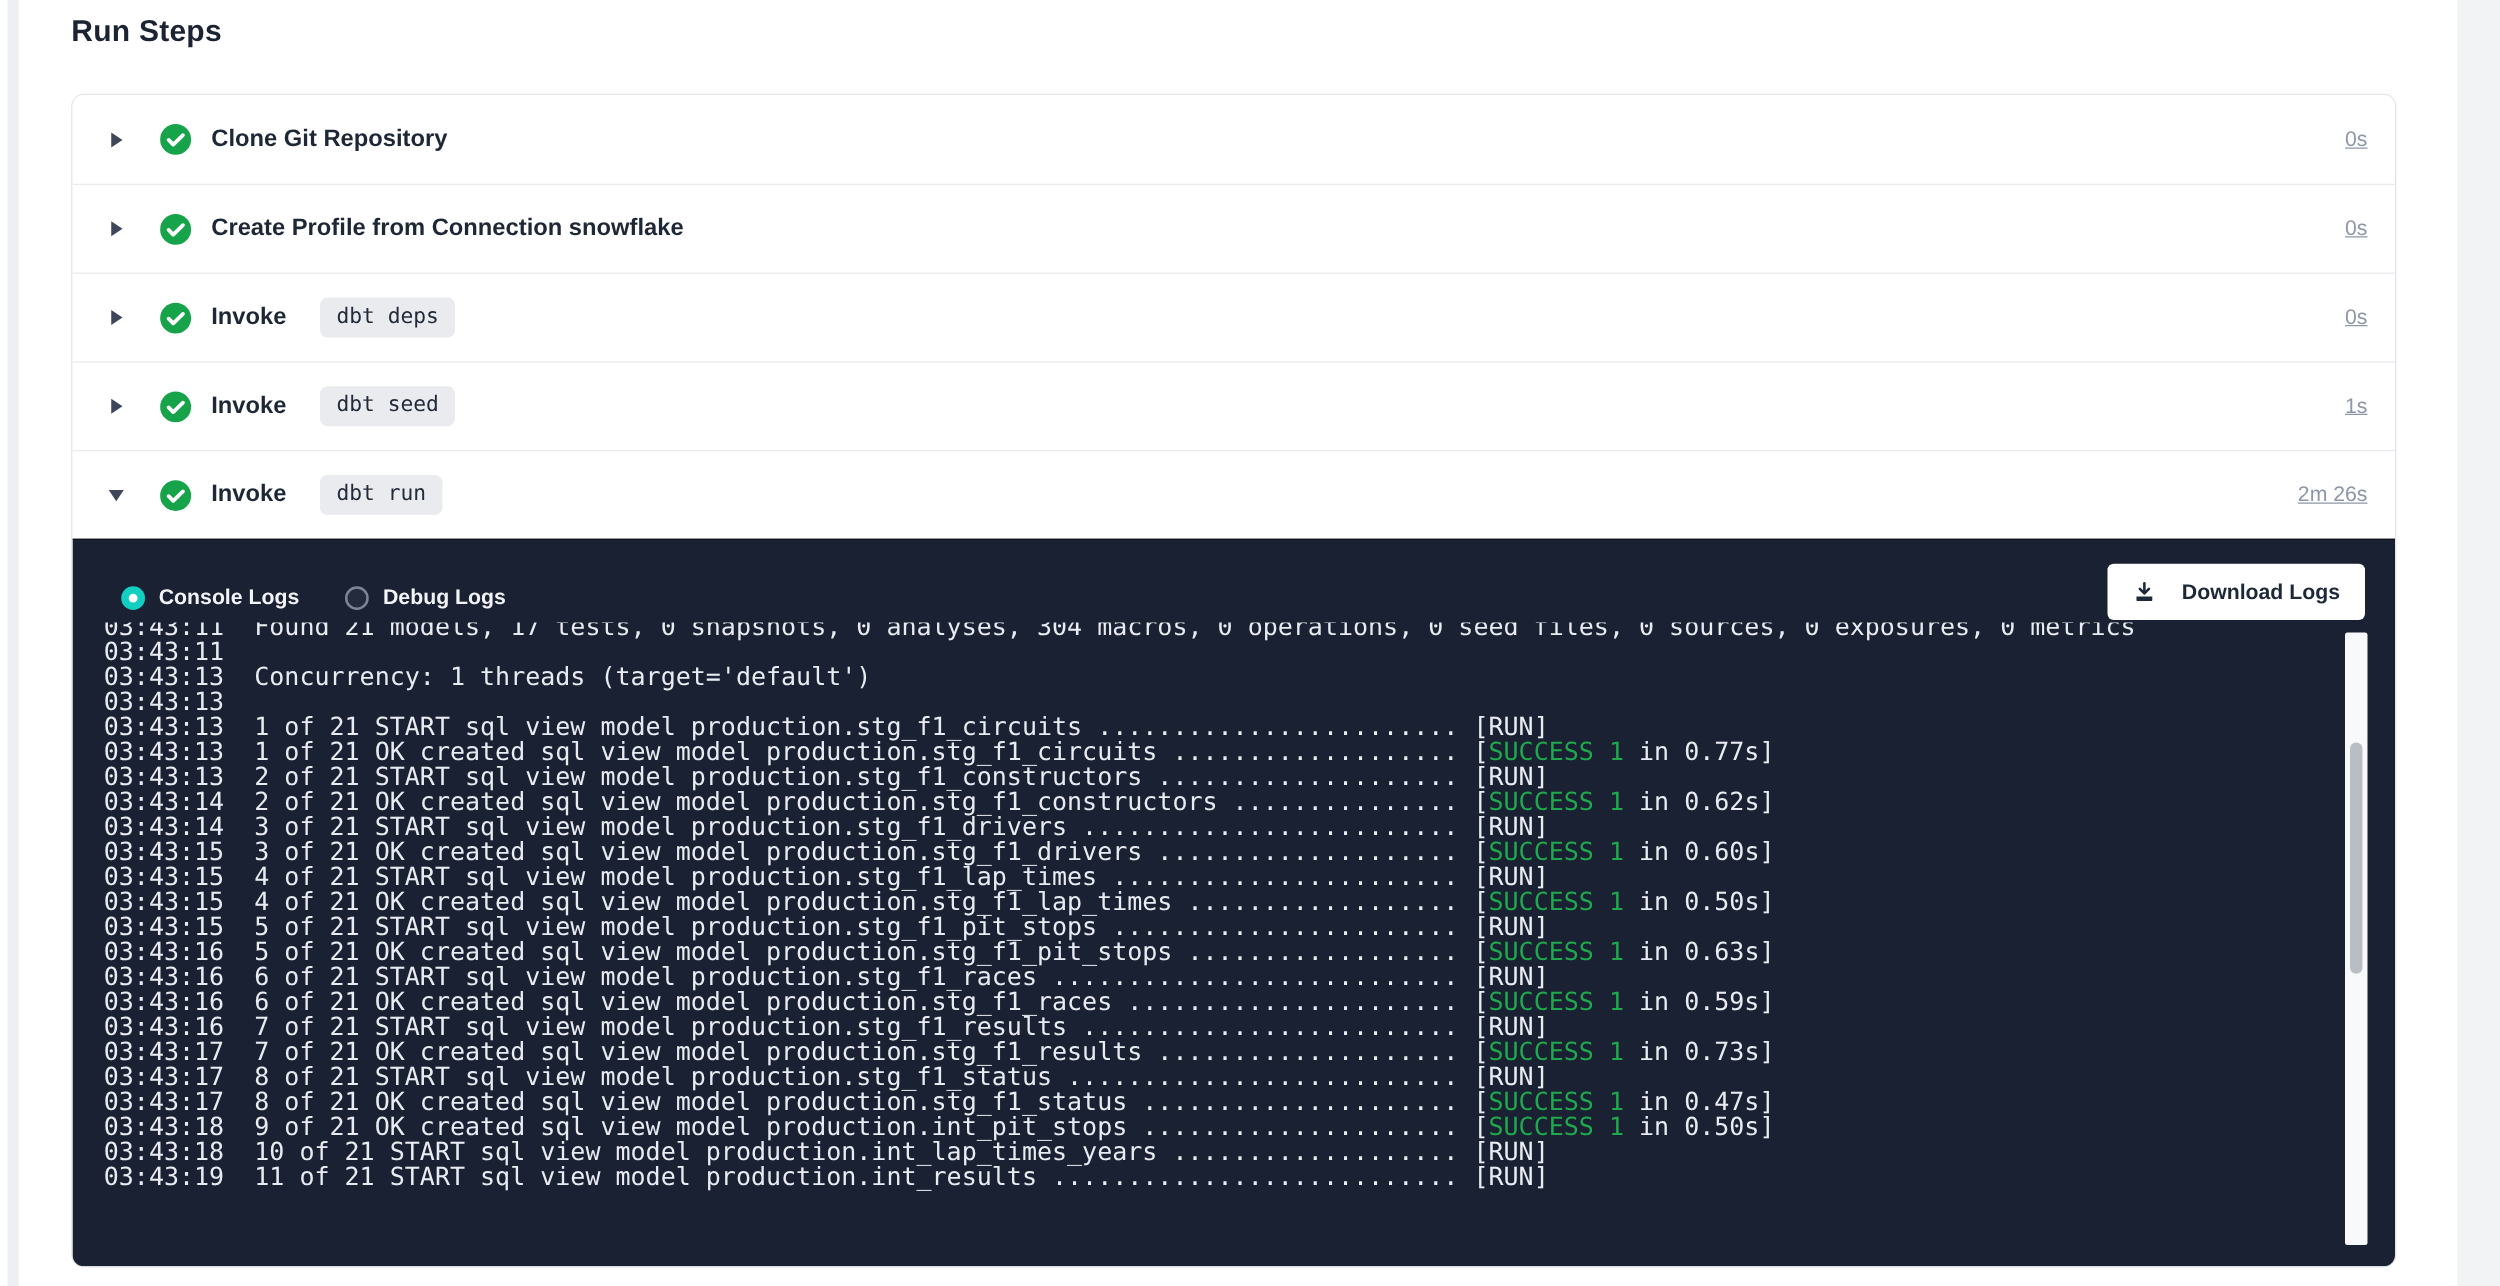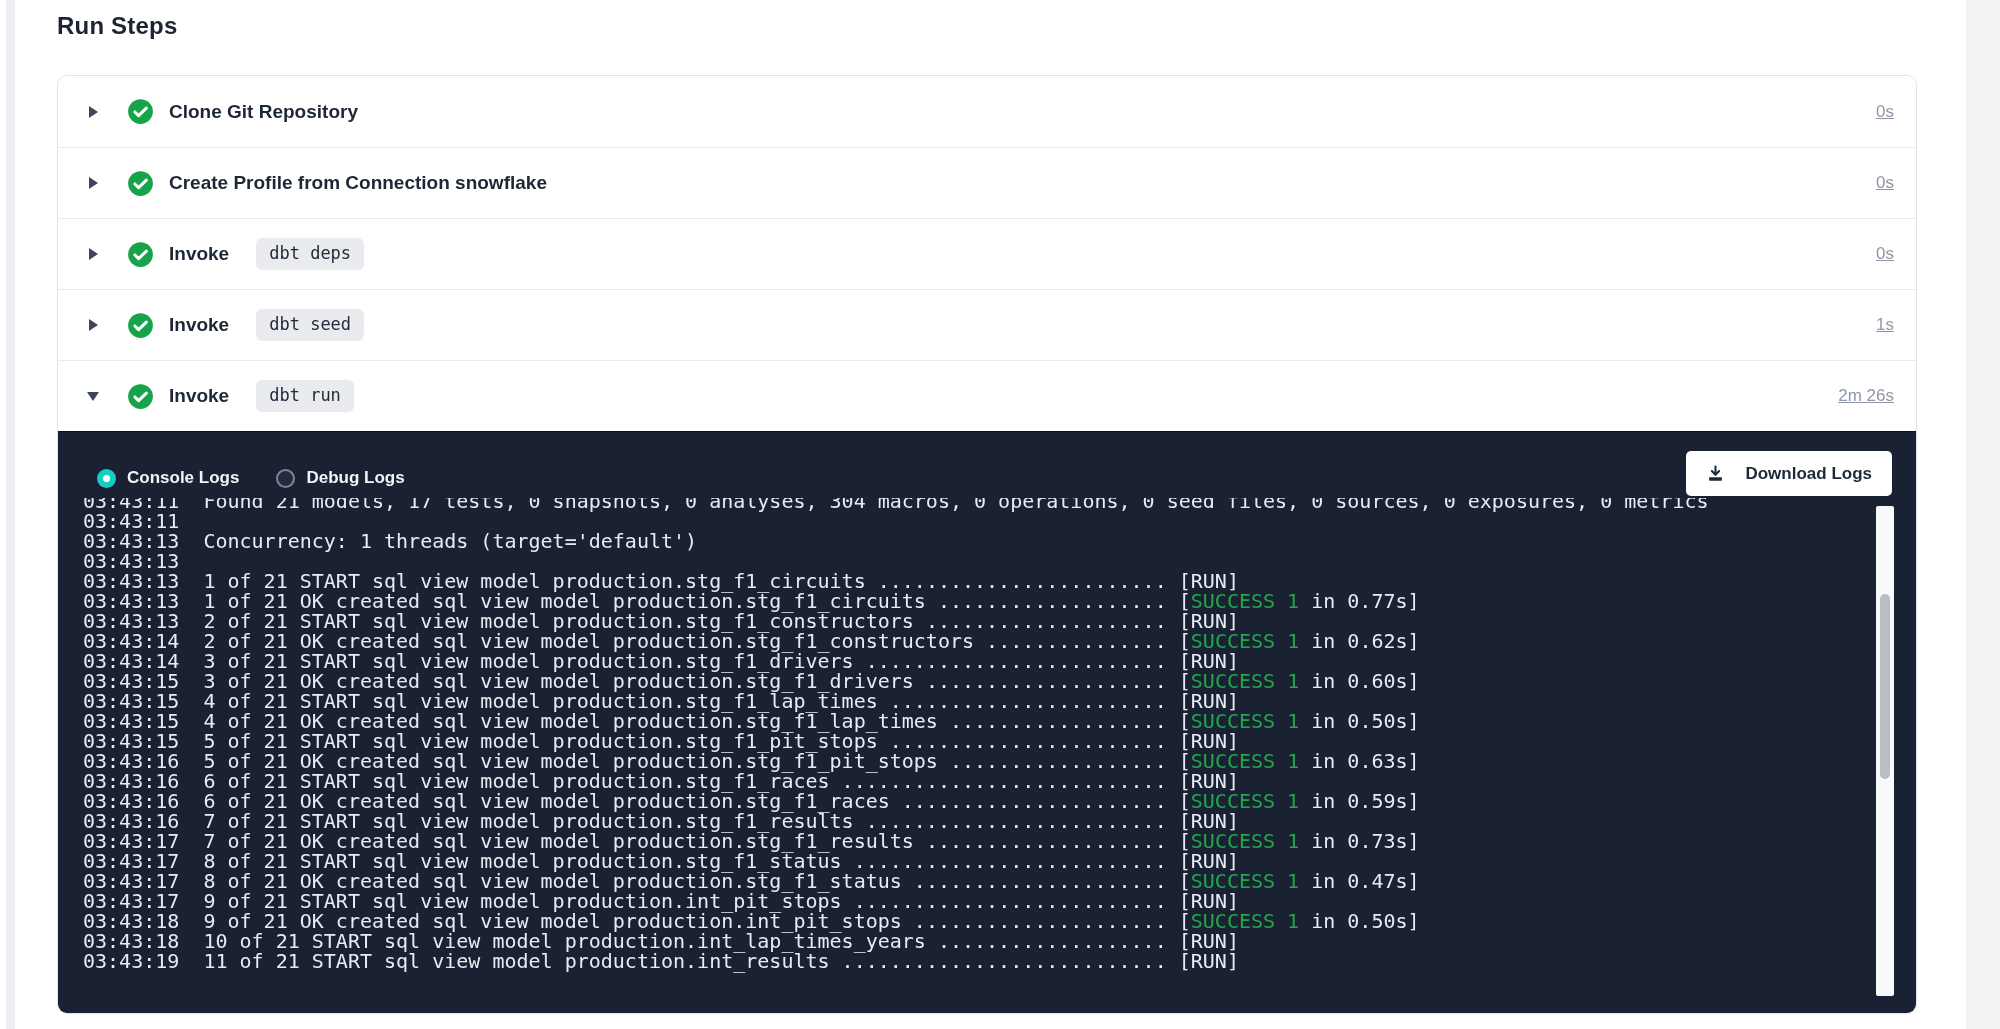--- a/index.html
+++ b/index.html
@@ -230,21 +230,20 @@
           <div class="log-line"><span>03:43:15  4 of 21 START sql view model production.stg_f1_lap_times</span><span> ....................... [</span><span>RUN]</span></div>
           <div class="log-line"><span>03:43:15  4 of 21 OK created sql view model production.stg_f1_lap_times</span><span> .................. [</span><span class="ok">SUCCESS 1</span><span> in 0.50s]</span></div>
           <div class="log-line"><span>03:43:15  5 of 21 START sql view model production.stg_f1_pit_stops</span><span> ....................... [</span><span>RUN]</span></div>
           <div class="log-line"><span>03:43:16  5 of 21 OK created sql view model production.stg_f1_pit_stops</span><span> .................. [</span><span class="ok">SUCCESS 1</span><span> in 0.63s]</span></div>
           <div class="log-line"><span>03:43:16  6 of 21 START sql view model production.stg_f1_races</span><span> ........................... [</span><span>RUN]</span></div>
           <div class="log-line"><span>03:43:16  6 of 21 OK created sql view model production.stg_f1_races</span><span> ...................... [</span><span class="ok">SUCCESS 1</span><span> in 0.59s]</span></div>
           <div class="log-line"><span>03:43:16  7 of 21 START sql view model production.stg_f1_results</span><span> ......................... [</span><span>RUN]</span></div>
           <div class="log-line"><span>03:43:17  7 of 21 OK created sql view model production.stg_f1_results</span><span> .................... [</span><span class="ok">SUCCESS 1</span><span> in 0.73s]</span></div>
           <div class="log-line"><span>03:43:17  8 of 21 START sql view model production.stg_f1_status</span><span> .......................... [</span><span>RUN]</span></div>
           <div class="log-line"><span>03:43:17  8 of 21 OK created sql view model production.stg_f1_status</span><span> ..................... [</span><span class="ok">SUCCESS 1</span><span> in 0.47s]</span></div>
-          <div class="log-line"><span>03:43:17  9 of 21 START sql view model production.int_pit_stops</span><span> .......................... [</span><span>RUN]</span></div>
           <div class="log-line"><span>03:43:18  9 of 21 OK created sql view model production.int_pit_stops</span><span> ..................... [</span><span class="ok">SUCCESS 1</span><span> in 0.50s]</span></div>
           <div class="log-line"><span>03:43:18  10 of 21 START sql view model production.int_lap_times_years</span><span> ................... [</span><span>RUN]</span></div>
           <div class="log-line"><span>03:43:19  11 of 21 START sql view model production.int_results</span><span> ........................... [</span><span>RUN]</span></div>
         </div>
     </div>
 
     <div class="log-scrollbar">
       <div class="log-scrollbar-thumb"></div>
     </div>
   </div>

